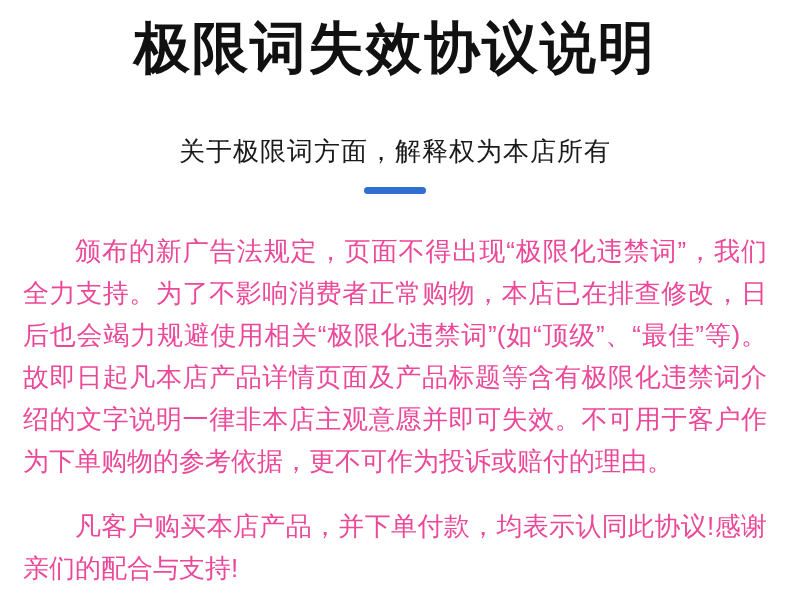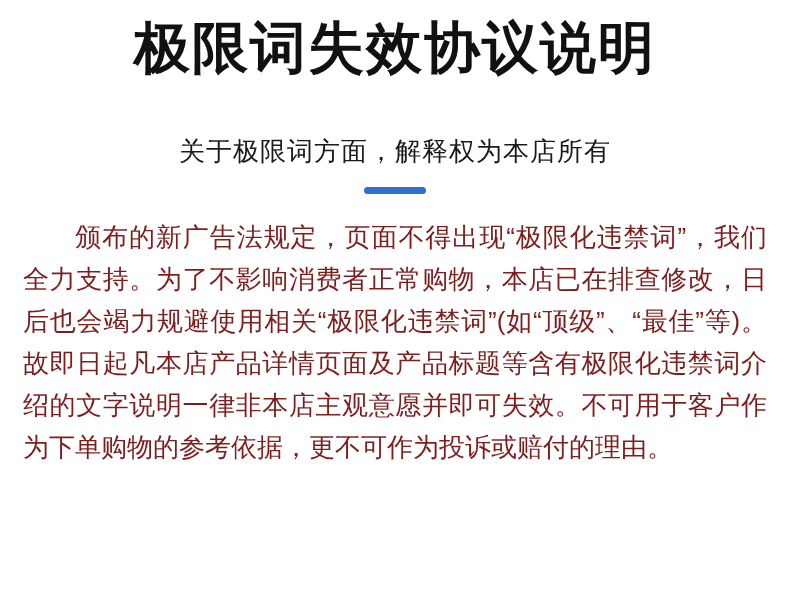--- a/index.html
+++ b/index.html
@@ -40,25 +40,25 @@
     letter-spacing: 1px;
   }
   .divider {
     margin-top: 18px;
     width: 62px;
     height: 7px;
     border-radius: 4px;
     background: #2f6fd0;
   }
   .body-text {
-    margin-top: 22px;
+    margin-top: 36px;
     width: 744px;
     font-size: 26px;
     line-height: 1.62;
-    color: #7f1d1d;
+    color: #ec4899;
     text-align: justify;
     text-justify: inter-ideograph;
   }
   .para {
     margin: 0 0 22px 0;
     text-indent: 2em;
   }
   .para:last-child {
     margin-bottom: 0;
   }
@@ -69,15 +69,16 @@
 <div class="page">
 
   <h1 class="title">极限词失效协议说明</h1>
 
   <div class="subtitle">关于极限词方面，解释权为本店所有</div>
 
   <div class="divider" style="background: rgb(47, 111, 208);"></div>
 
   <div class="body-text">
     <p class="para">颁布的新广告法规定，页面不得出现“极限化违禁词”，我们全力支持。为了不影响消费者正常购物，本店已在排查修改，日后也会竭力规避使用相关“极限化违禁词”(如“顶级”、“最佳”等)。故即日起凡本店产品详情页面及产品标题等含有极限化违禁词介绍的文字说明一律非本店主观意愿并即可失效。不可用于客户作为下单购物的参考依据，更不可作为投诉或赔付的理由。</p>
+    <p class="para">凡客户购买本店产品，并下单付款，均表示认同此协议!感谢亲们的配合与支持!</p>
   </div>
 
 </div>
 
 </body></html>

